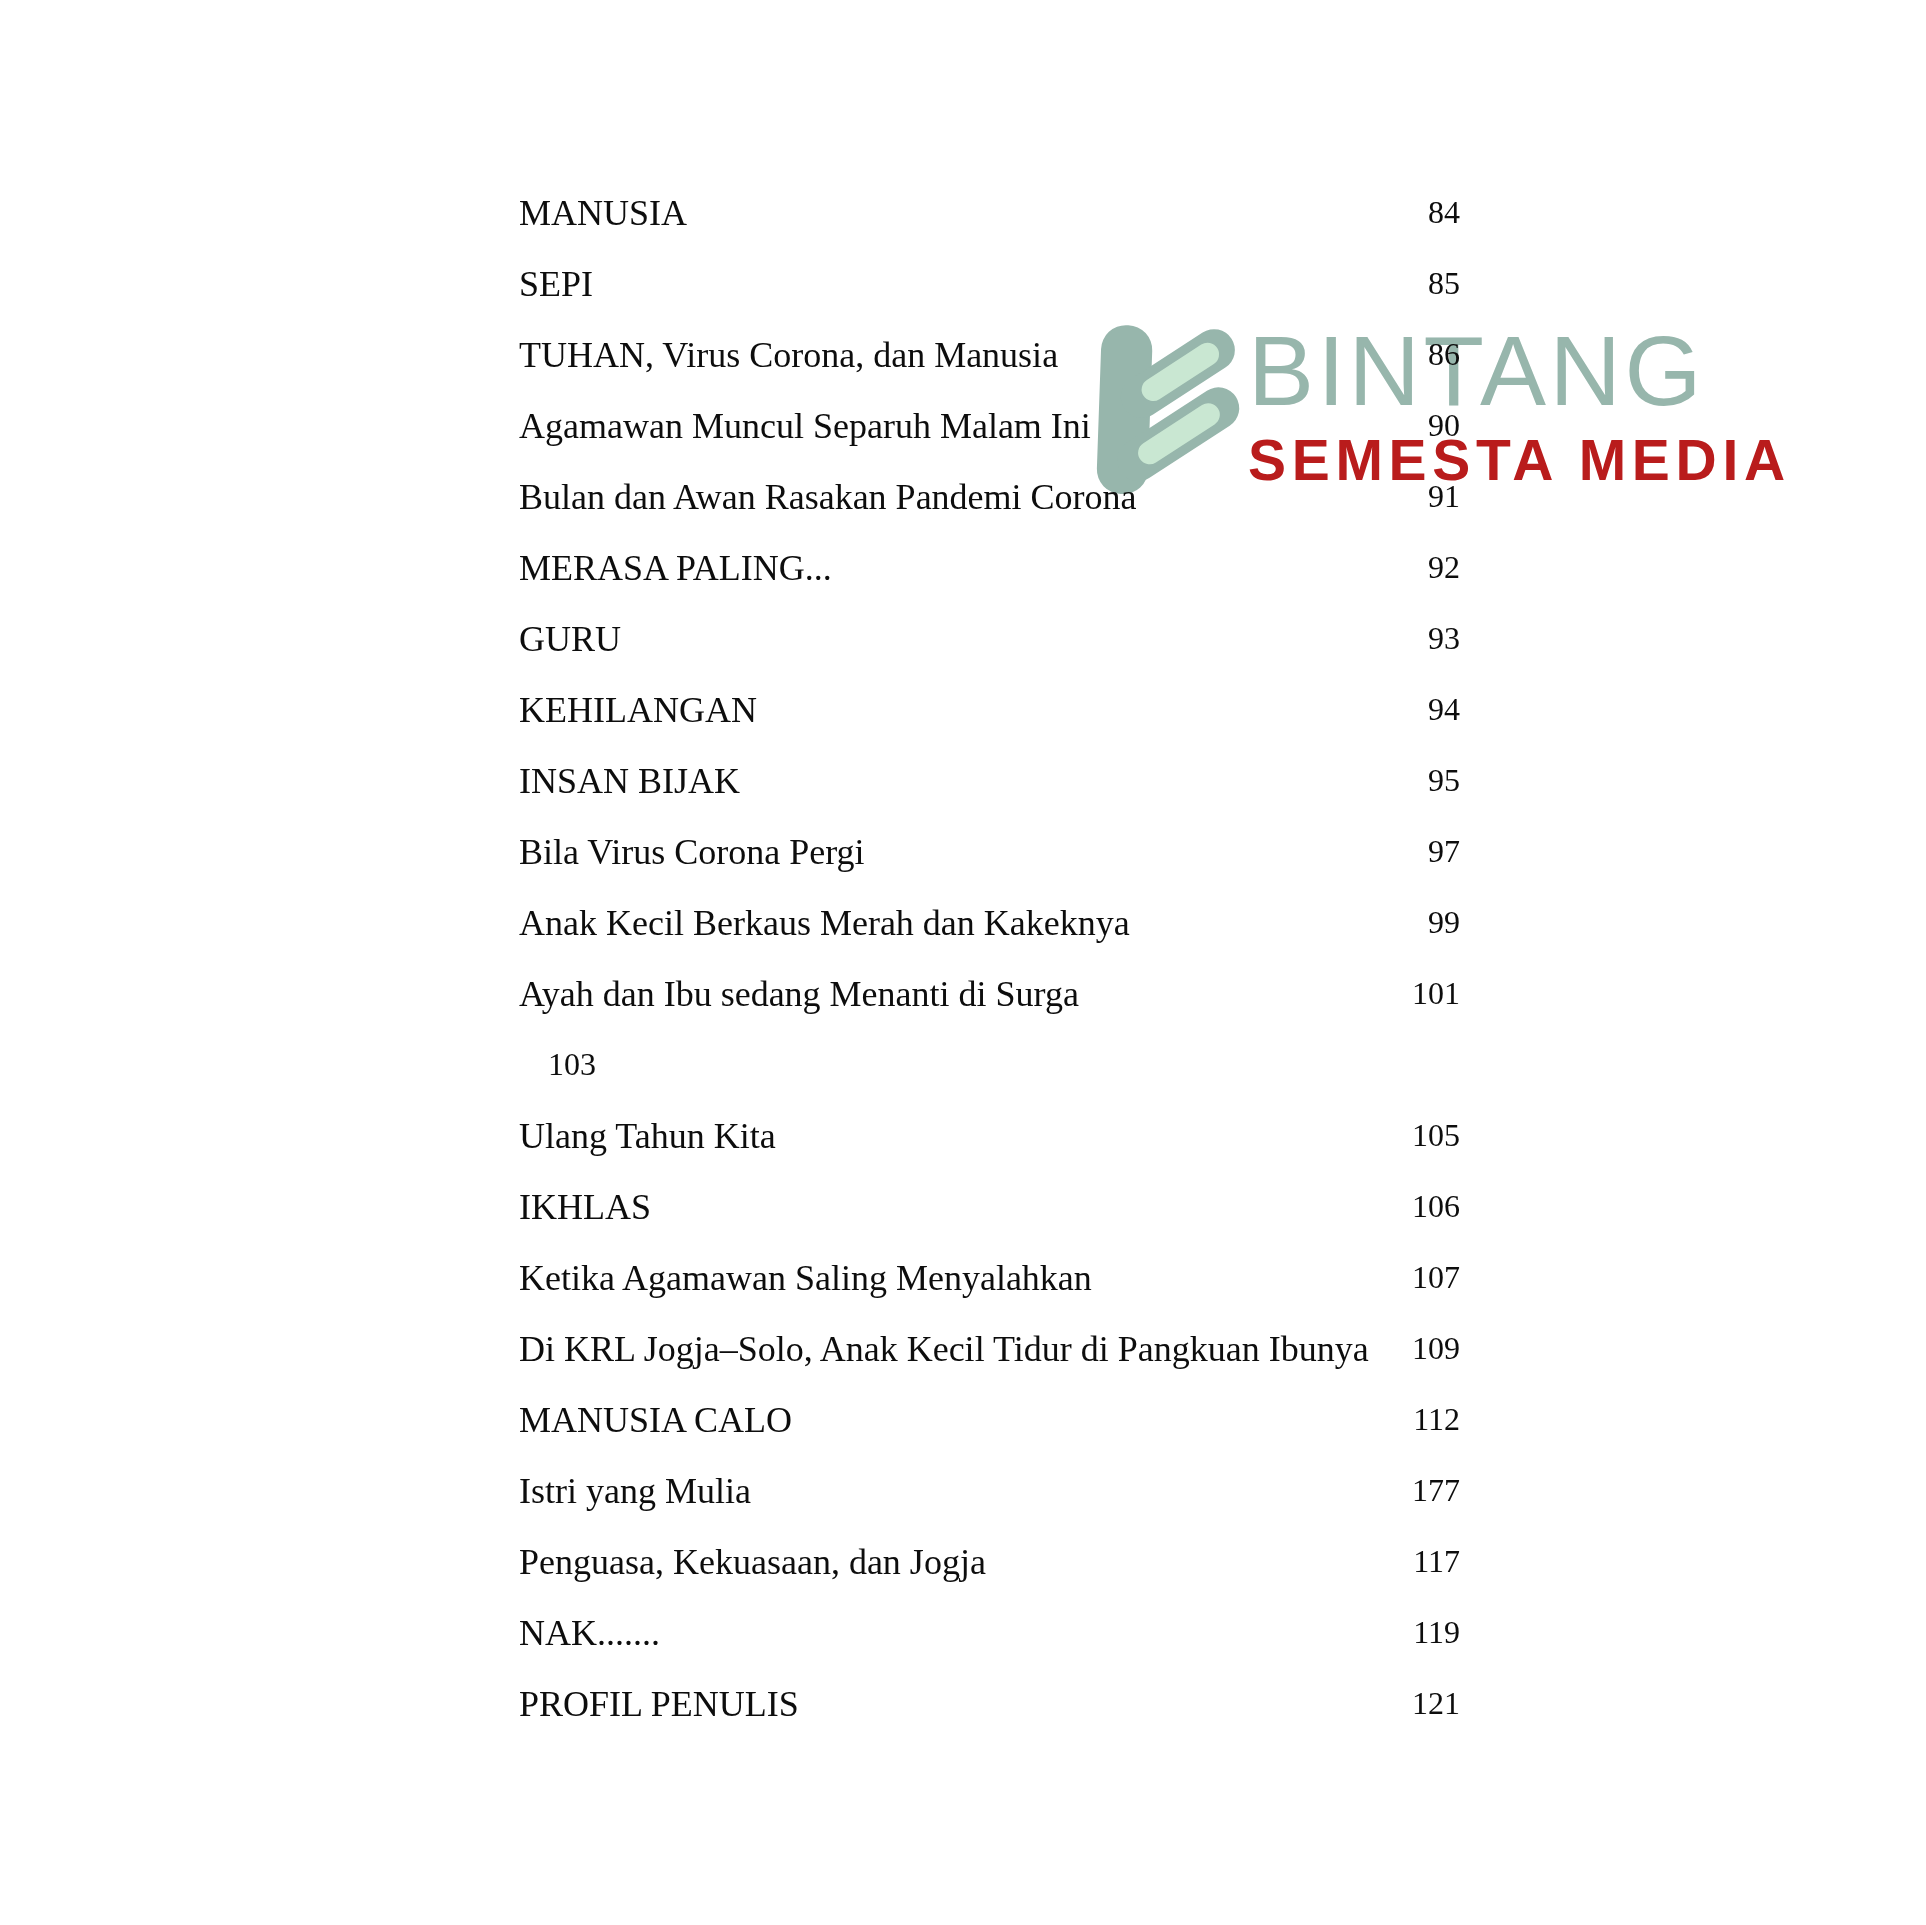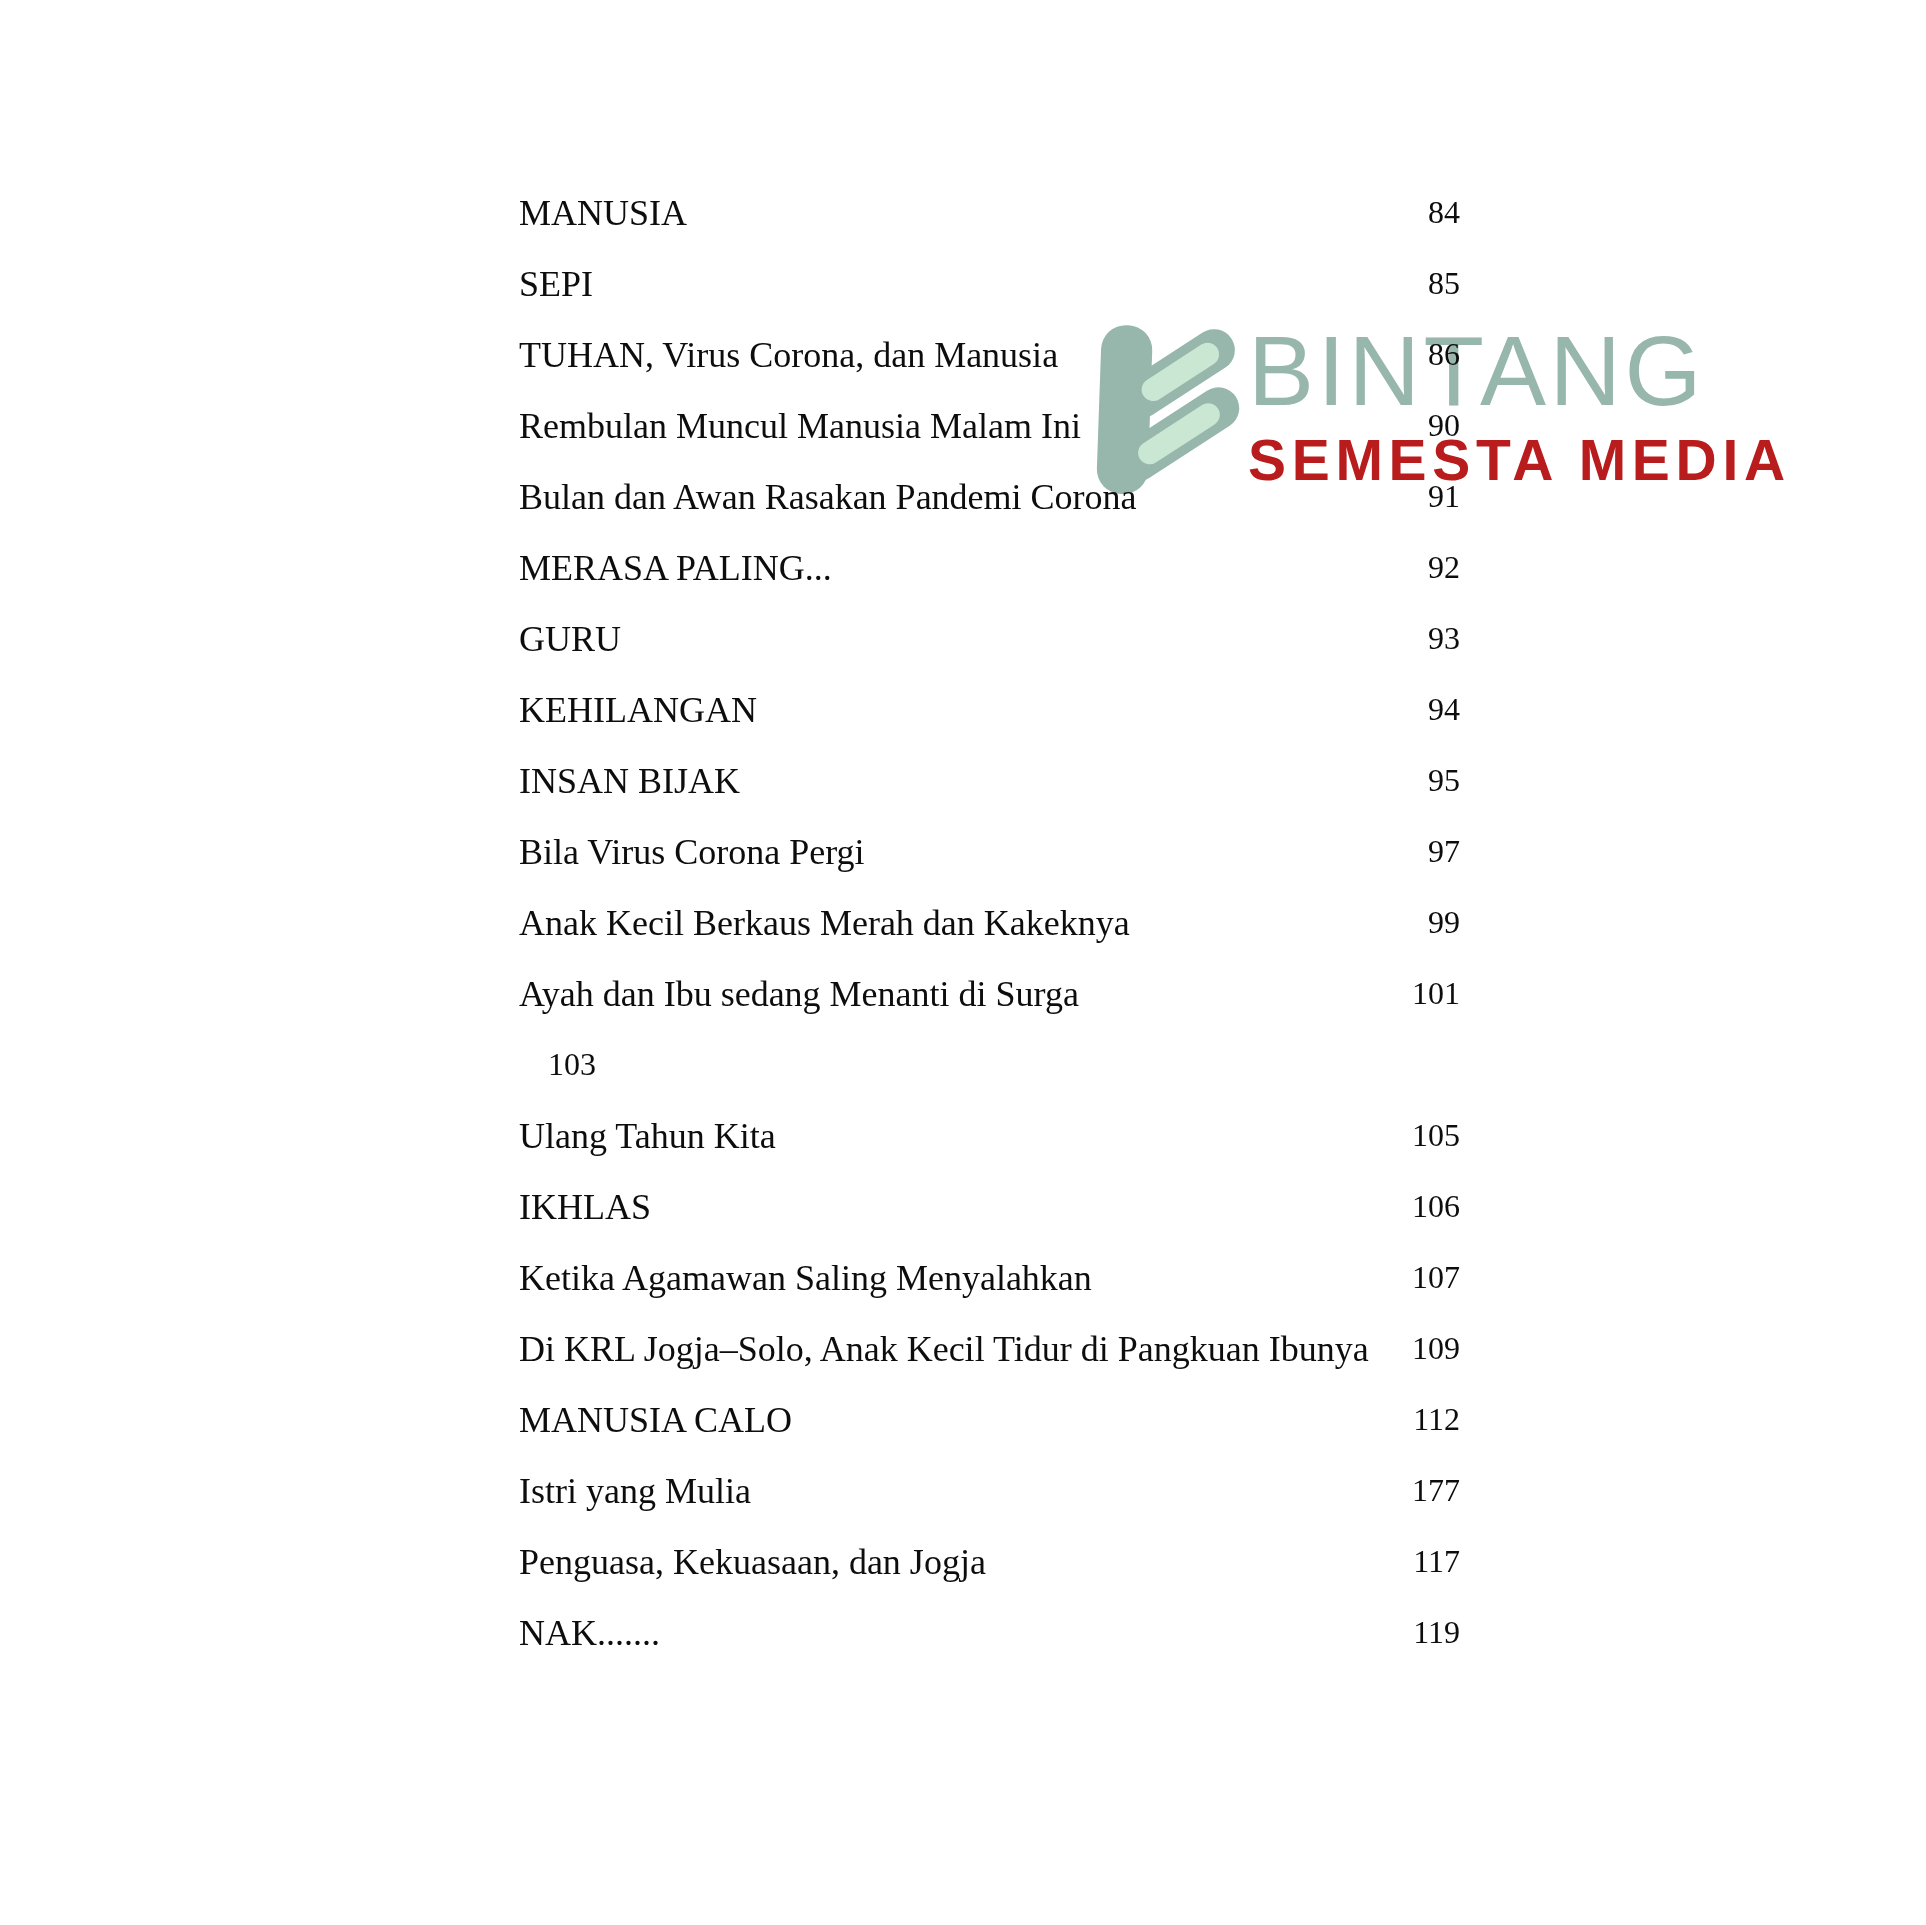--- a/index.html
+++ b/index.html
@@ -112,21 +112,21 @@
       <span class="label">SEPI</span>
       <span class="num">85</span>
     </div>
 
     <div class="row">
       <span class="label">TUHAN, Virus Corona, dan Manusia</span>
       <span class="num">86</span>
     </div>
 
     <div class="row">
-      <span class="label">Rembulan Muncul Manusia Malam Ini</span>
+      <span class="label">Agamawan Muncul Separuh Malam Ini</span>
       <span class="num">90</span>
     </div>
 
     <div class="row">
       <span class="label">Bulan dan Awan Rasakan Pandemi Corona</span>
       <span class="num">91</span>
     </div>
 
     <div class="row">
       <span class="label">MERASA PALING...</span>
@@ -200,16 +200,20 @@
     <div class="row">
       <span class="label">Penguasa, Kekuasaan, dan Jogja</span>
       <span class="num">117</span>
     </div>
 
     <div class="row">
       <span class="label">NAK.......</span>
       <span class="num">119</span>
     </div>
 
+    <div class="row">
+      <span class="label">PROFIL PENULIS</span>
+      <span class="num">121</span>
+    </div>
   </div>
 
 </div>
 
 
 </body></html>

